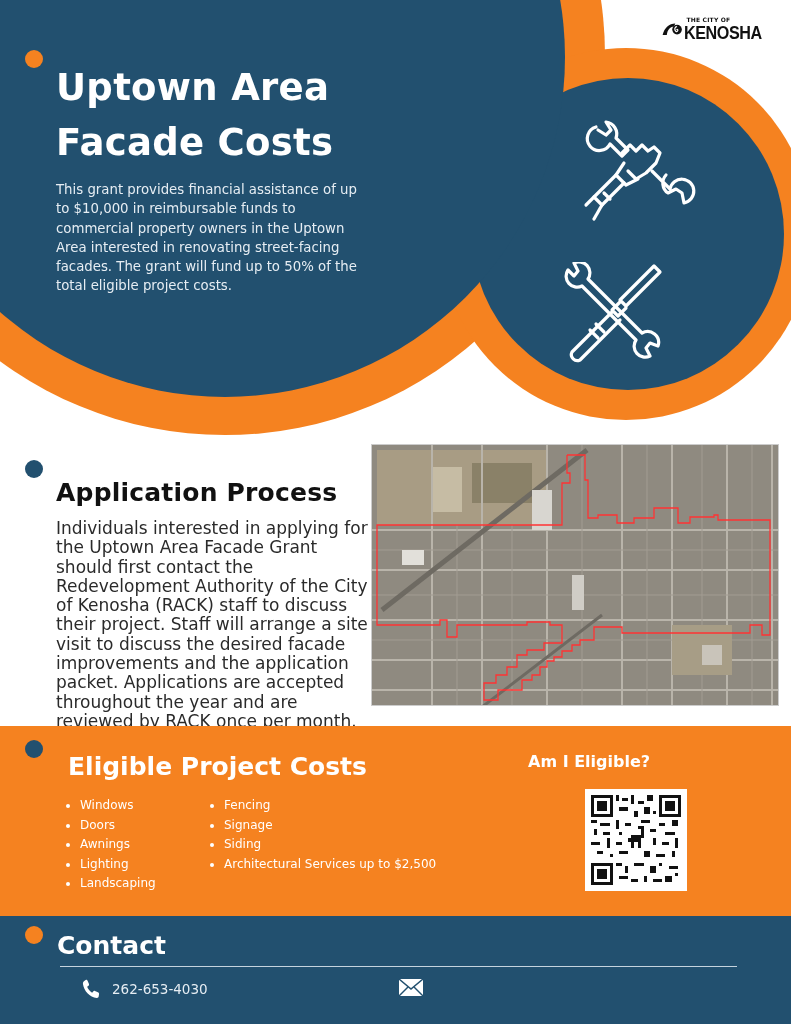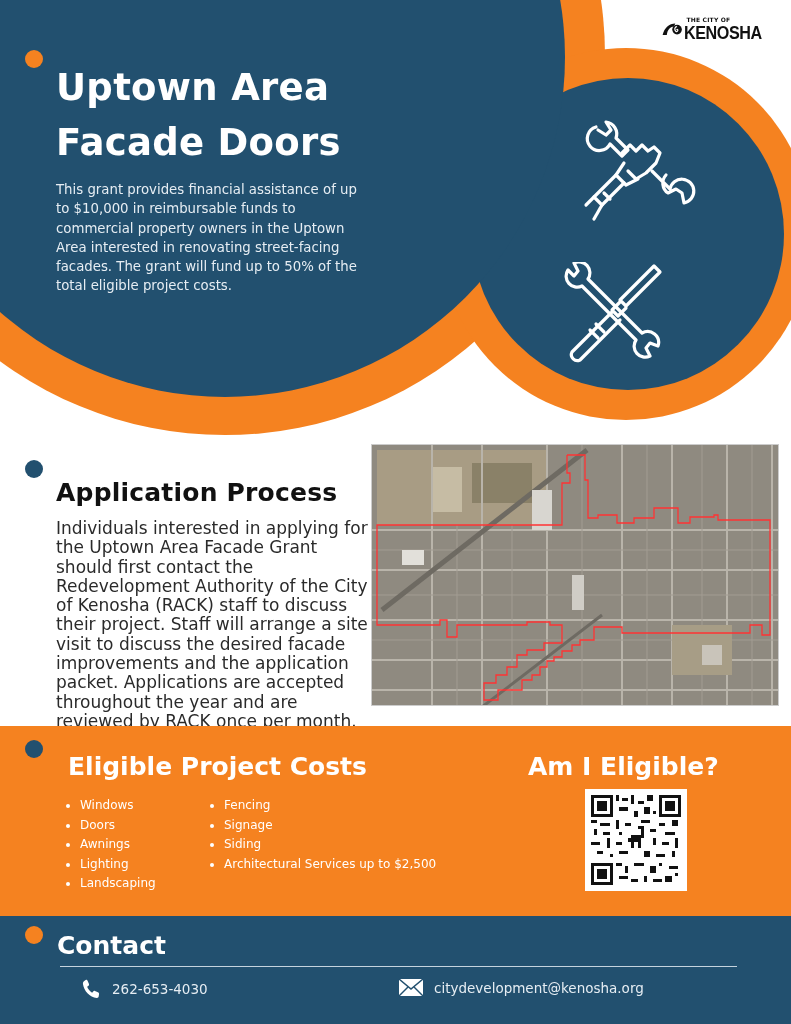--- a/index.html
+++ b/index.html
@@ -35,21 +35,21 @@
   #map { position: absolute; left: 371px; top: 444px; width: 408px; height: 262px; background: #9a9489; overflow: hidden; border: 1px solid #ccc; }
 
   #eligible-band { position: absolute; left: 0; top: 726px; width: 791px; height: 190px; background: #f58220; }
   #eligible-title { position: absolute; left: 60px; top: 752px; font-size: 25px; font-weight: bold; color: #fff; margin-left: 8px; }
   .cost-list { position: absolute; top: 796px; list-style: none; color: #fff; font-size: 12px; line-height: 19.6px; }
   .cost-list li { position: relative; padding-left: 16px; }
   .cost-list li::before { content: ""; position: absolute; left: 2px; top: 8px; width: 4px; height: 4px; border-radius: 50%; background: #fff; }
   #cost-col-1 { left: 64px; }
   #cost-col-2 { left: 208px; }
 
-  #am-i-eligible { position: absolute; left: 528px; top: 752px; font-size: 25px; font-weight: bold; color: #fff; }
+  #am-i-eligible { position: absolute; left: 528px; top: 752px; font-size: 16px; font-weight: bold; color: #fff; }
   #qr { position: absolute; left: 585px; top: 789px; width: 102px; height: 102px; background: #fff; padding: 6px; }
   #qr svg { width: 90px; height: 90px; display: block; }
 
   #contact-band { position: absolute; left: 0; top: 916px; width: 791px; height: 108px; background: #22506f; }
   #contact-title { position: absolute; left: 57px; top: 931px; font-size: 25px; font-weight: bold; color: #fff; }
   #contact-rule { position: absolute; left: 60px; top: 966px; width: 677px; height: 1px; background: #c5d3de; }
   .contact-item { position: absolute; top: 978px; display: flex; align-items: center; color: #e6edf3; font-size: 13.5px; text-decoration: none; }
   .contact-item svg { margin-right: 10px; }
   #contact-phone { left: 80px; }
   #contact-email { left: 398px; }
@@ -70,21 +70,21 @@
   </svg>
   <div class="logo-text">
     <span class="small">THE CITY OF</span>
     <span class="big">KENOSHA</span>
   </div>
 </div>
 
 <div class="dot orange" style="left:25px;top:50px;"></div>
 <h1 id="hero-title">
   <span style="display:block">Uptown Area</span>
-  <span style="display:block">Facade Doors</span>
+  <span style="display:block">Facade Costs</span>
 </h1>
 <p id="hero-body">This grant provides financial assistance of up to $10,000 in reimbursable funds to commercial property owners in the Uptown Area interested in renovating street-facing facades. The grant will fund up to 50% of the total eligible project costs.</p>
 
 <svg class="tool-icon" id="icon-hand-wrench" viewBox="0 0 120 120" fill="none" stroke="#fff" stroke-width="3.2" stroke-linecap="round" stroke-linejoin="round">
   <path d="M14 12 a12 12 0 1 0 14 17 l12 12 l6 -6 l-12 -12 a12 12 0 0 0 -10 -16 l5 8 l-5 5 l-8 -5"></path>
   <path d="M40 38 l8 -8 l6 6 l6 -6 l6 6 l6 -4 l6 6 l-4 10 l-10 10 l-10 6 l-8 -8"></path>
   <path d="M70 56 l18 18 a12 12 0 1 1 14 14 l-2 -10 l-6 -4 l-8 4 a12 12 0 0 1 -2 -18"></path>
   <path d="M42 48 l-8 12 l10 10 l12 -6"></path>
   <path d="M34 60 l-22 22 l8 8 l22 -22"></path>
   <path d="M12 82 l-8 8"></path>
@@ -245,14 +245,13 @@
   <span>262-653-4030</span>
 </a>
 
 <a class="contact-item" id="contact-email">
   <svg width="26" height="19" viewBox="0 0 26 19">
     <rect x="1" y="1" width="24" height="17" fill="#fff"></rect>
     <polyline points="1,1 13,11 25,1" fill="none" stroke="#22506f" stroke-width="1.6"></polyline>
     <line x1="1" y1="18" x2="10" y2="9" stroke="#22506f" stroke-width="1.4"></line>
     <line x1="25" y1="18" x2="16" y2="9" stroke="#22506f" stroke-width="1.4"></line>
   </svg>
-  <span>citydevelopment@kenosha.org</span>
 </a>
 
 </body></html>

